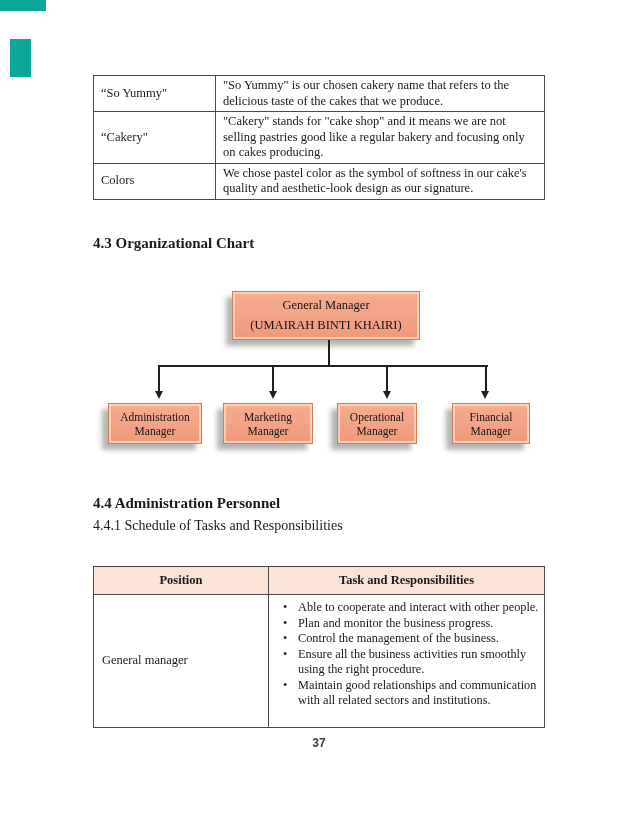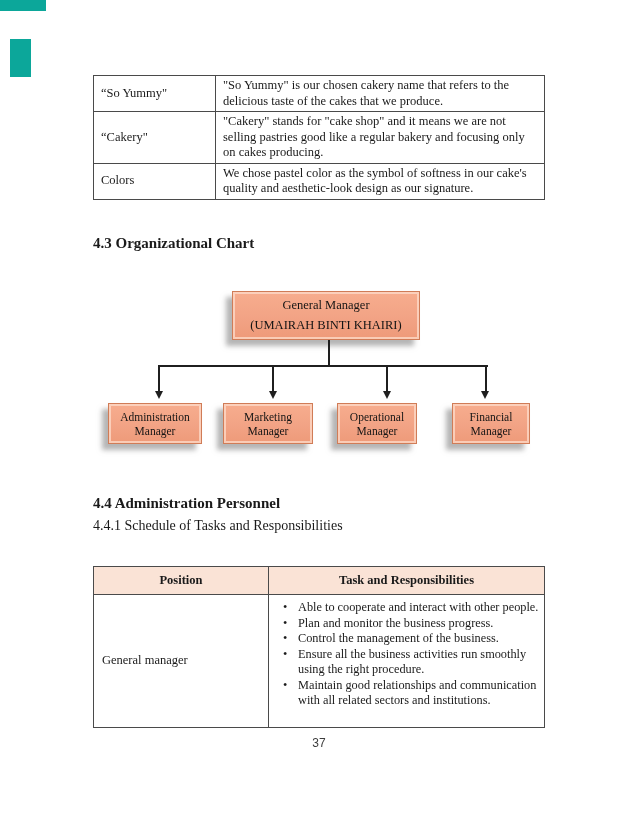--- a/index.html
+++ b/index.html
@@ -95,21 +95,21 @@
     border-top: 8px solid #1f1f1f;
   }
   #arrowhead-0 { left: 155px; } #arrowhead-1 { left: 269px; }
   #arrowhead-2 { left: 383px; } #arrowhead-3 { left: 481px; }
 
   
   #page-number {
     position: absolute; left: 0; right: 0; top: 736px;
     text-align: center;
     font-family: "Liberation Sans", sans-serif;
-    font-size: 12px; font-weight: normal; color: #3d3d3d;
+    font-size: 12px; font-weight: bold; color: #3d3d3d;
   }
 </style>
 </head>
 <body>
 
 <div id="page">
 
   <div class="teal-mark teal-a"></div>
   <div class="teal-mark teal-b"></div>
 

